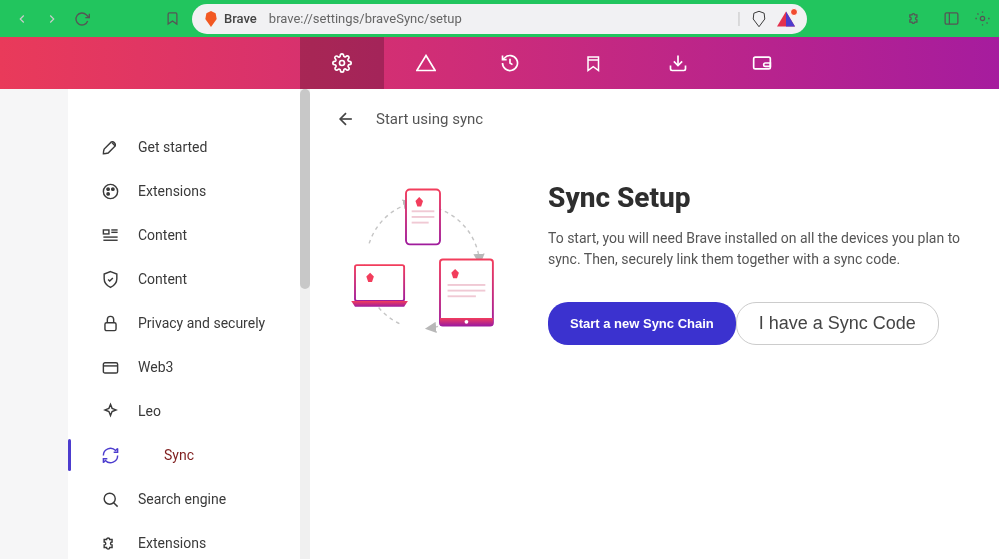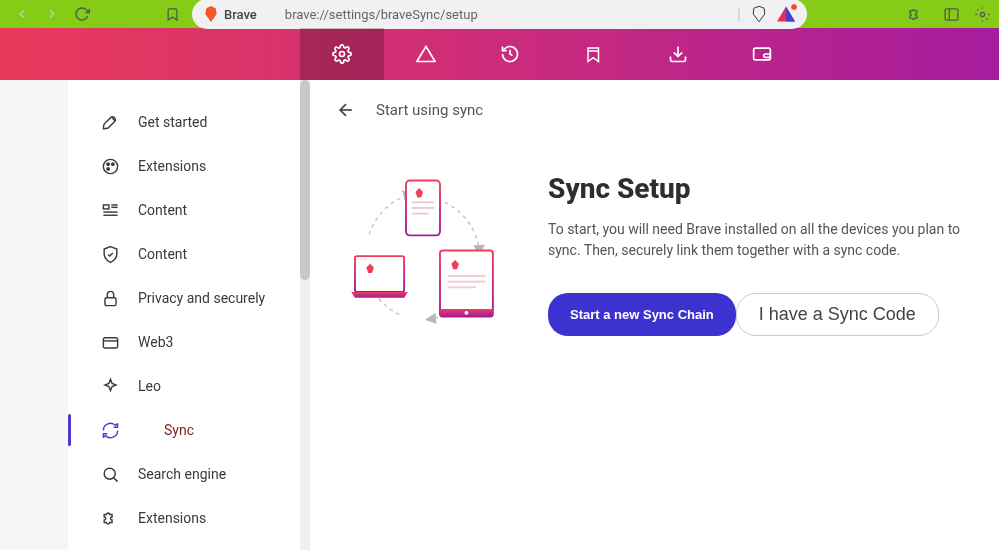--- a/index.html
+++ b/index.html
@@ -5,26 +5,26 @@
     * { box-sizing: border-box; margin: 0; padding: 0; }
     body {
       font-family: -apple-system, BlinkMacSystemFont, 'Segoe UI', Roboto, sans-serif;
       background: #fff;
       width: 999px;
       height: 560px;
       overflow: hidden;
     }
     
     .chrome-bar {
-      height: 28px;
+      height: 37px;
       display: flex;
       align-items: center;
       padding: 0 8px;
       gap: 2px;
-      background: #84cc16;
+      background: #22c55e;
     }
     .nav-btn {
       width: 28px; height: 28px;
       display: flex; align-items: center; justify-content: center;
       color: #555; cursor: pointer;
       border-radius: 4px;
     }
     .nav-btn.disabled { color: #ccc; }
     .bookmark-icon { margin-left: 60px; width: 28px; height:28px; display:flex; align-items:center; justify-content:center; color:#555;}
     .url-bar {
@@ -32,21 +32,21 @@
       height: 30px;
       background: #f1f1f3;
       border-radius: 15px;
       display: flex;
       align-items: center;
       padding: 0 12px;
       gap: 8px;
       margin-left: 4px;
     }
     .url-brand { display:flex; align-items:center; gap:6px; font-size:13px; color:#444; font-weight:500;}
-    .url-text { font-size: 13px; color: #666; margin-left:20px;}
+    .url-text { font-size: 13px; color: #666; margin-left:4px;}
     .url-right { margin-left: auto; display:flex; align-items:center; gap:10px; color:#555;}
     .url-divider { color:#ccc; }
     .chrome-right { margin-left:auto; display:flex; gap:8px; align-items:center; color:#555;}
     .chrome-right > div { width:28px; height:28px; display:flex; align-items:center; justify-content:center; }
 
     
     .toolbar {
       height: 52px;
       background: linear-gradient(90deg, #e93a5a 0%, #cf2d77 45%, #a61c9e 100%);
       display: flex;
@@ -70,21 +70,21 @@
     .sidebar-wrap {
       width: 310px;
       background: #f6f6f7;
       display:flex;
       position:relative;
     }
     .sidebar {
       width: 300px;
       background: #fff;
       margin-left: 68px;
-      padding-top: 20px;
+      padding-top: 36px;
       position:relative;
       border-top-left-radius:0;
     }
     .scrollbar {
       position:absolute;
       right:0; top:0;
       width:10px; height:100%;
       background:#f0f0f0;
     }
     .scrollbar-thumb {

